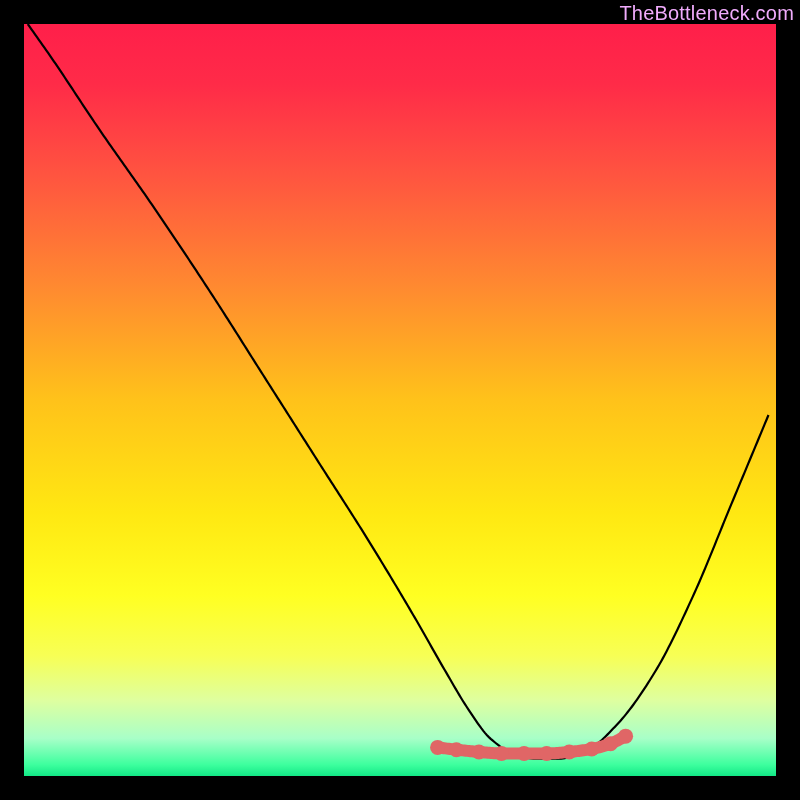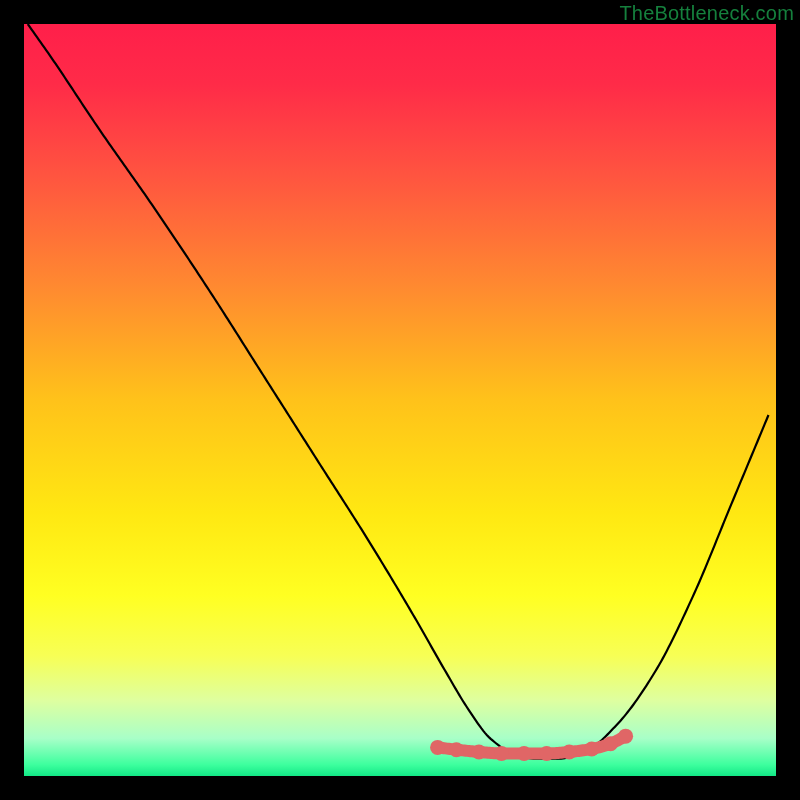--- a/index.html
+++ b/index.html
@@ -37,21 +37,21 @@
     position: absolute;
     left: 0;
     top: 0;
     width: 100%;
     height: 100%;
   }
   .watermark {
     position: absolute;
     top: 2px;
     right: 6px;
-    color: #15803d;
+    color: #f0abfc;
     font-size: 20px;
     font-weight: 400;
     letter-spacing: 0.2px;
   }
 </style>
 </head>
 <body>
 
 <div class="frame">
   <div class="plot-area">

